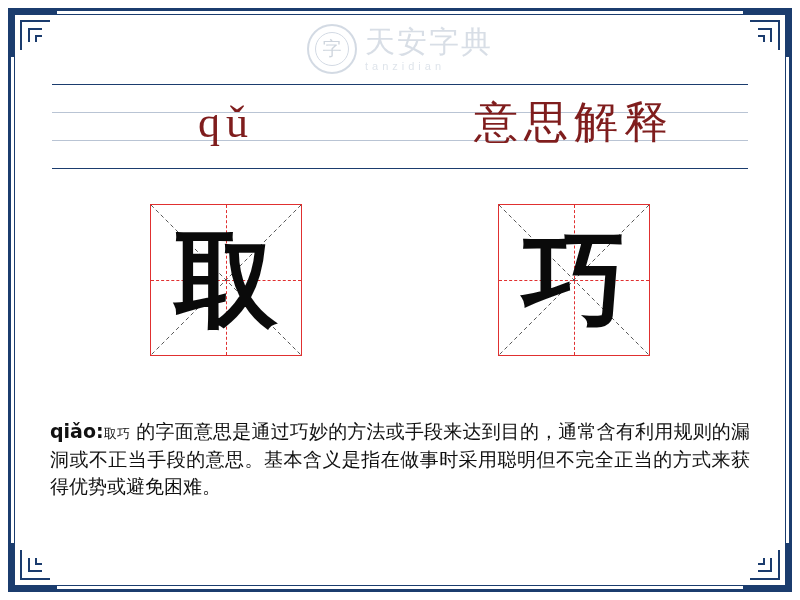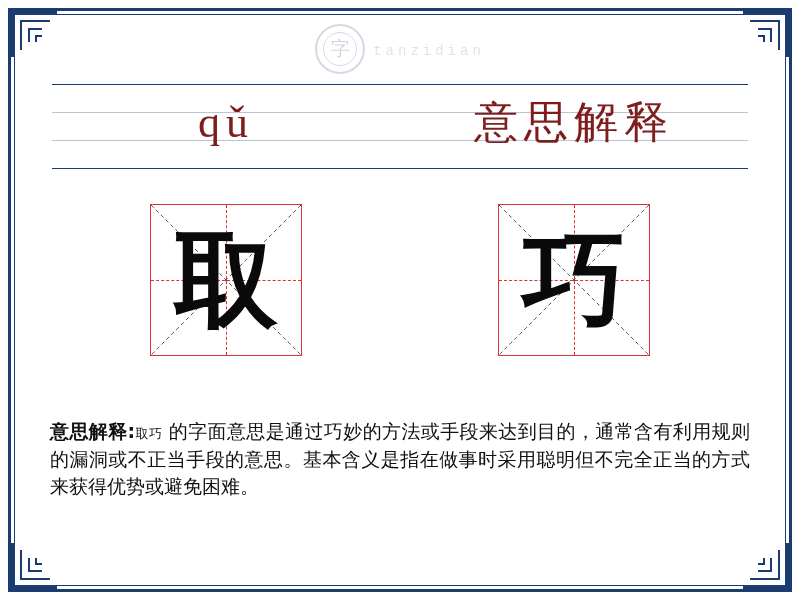--- a/index.html
+++ b/index.html
@@ -107,25 +107,25 @@
     align-items: flex-start;
     line-height: 1;
   }
   .wm-title {
     font-size: 30px;
     color: #7f93ad;
     letter-spacing: 2px;
     font-family: "DejaVu Sans", sans-serif;
   }
   .wm-sub {
-    font-size: 14px;
+    font-size: 11px;
     color: #93a6bd;
     letter-spacing: 4px;
     margin-top: 4px;
-    font-family: Liberation Mono, monospace;
+    font-family: Liberation Sans, sans-serif;
   }
 
   
   .staff {
     position: absolute;
     left: 52px;
     top: 84px;
     width: 696px;
     height: 86px;
   }
@@ -285,20 +285,21 @@
       <span class="v3"></span>
     <span class="h4"></span>
       <span class="v4"></span>
   </div>
 
   <div class="watermark">
     <div class="wm-seal">
       <div class="wm-seal-glyph">字</div>
     </div>
     <div class="wm-text">
+      <div class="wm-title">天安字典</div>
       <div class="wm-sub">tanzidian</div>
     </div>
   </div>
 
   <div class="staff">
     <div class="staff-line l1"></div>
     <div class="staff-line l2"></div>
     <div class="staff-line l3"></div>
     <div class="staff-line l4"></div>
     <div class="pinyin-row">
@@ -330,16 +331,16 @@
           <line x1="152" y1="0" x2="0" y2="152" stroke="#555555" stroke-width="1" stroke-dasharray="4,3"></line>
         </svg>
         <div class="mid-h"></div>
         <div class="mid-v"></div>
         <div class="glyph">巧</div>
       </div>
     </div>
   </div>
 
   <div class="explain">
-    <span class="explain-label">意思解释:</span><span class="explain-word">取巧</span><span> 的字面意思是通过巧妙的方法或手段来达到目的，通常含有利用规则的漏洞或不正当手段的意思。基本含义是指在做事时采用聪明但不完全正当的方式来获得优势或避免困难。</span>
+    <span class="explain-label">qiǎo:</span><span class="explain-word">取巧</span><span> 的字面意思是通过巧妙的方法或手段来达到目的，通常含有利用规则的漏洞或不正当手段的意思。基本含义是指在做事时采用聪明但不完全正当的方式来获得优势或避免困难。</span>
   </div>
 
 </div>
 
 </body></html>

